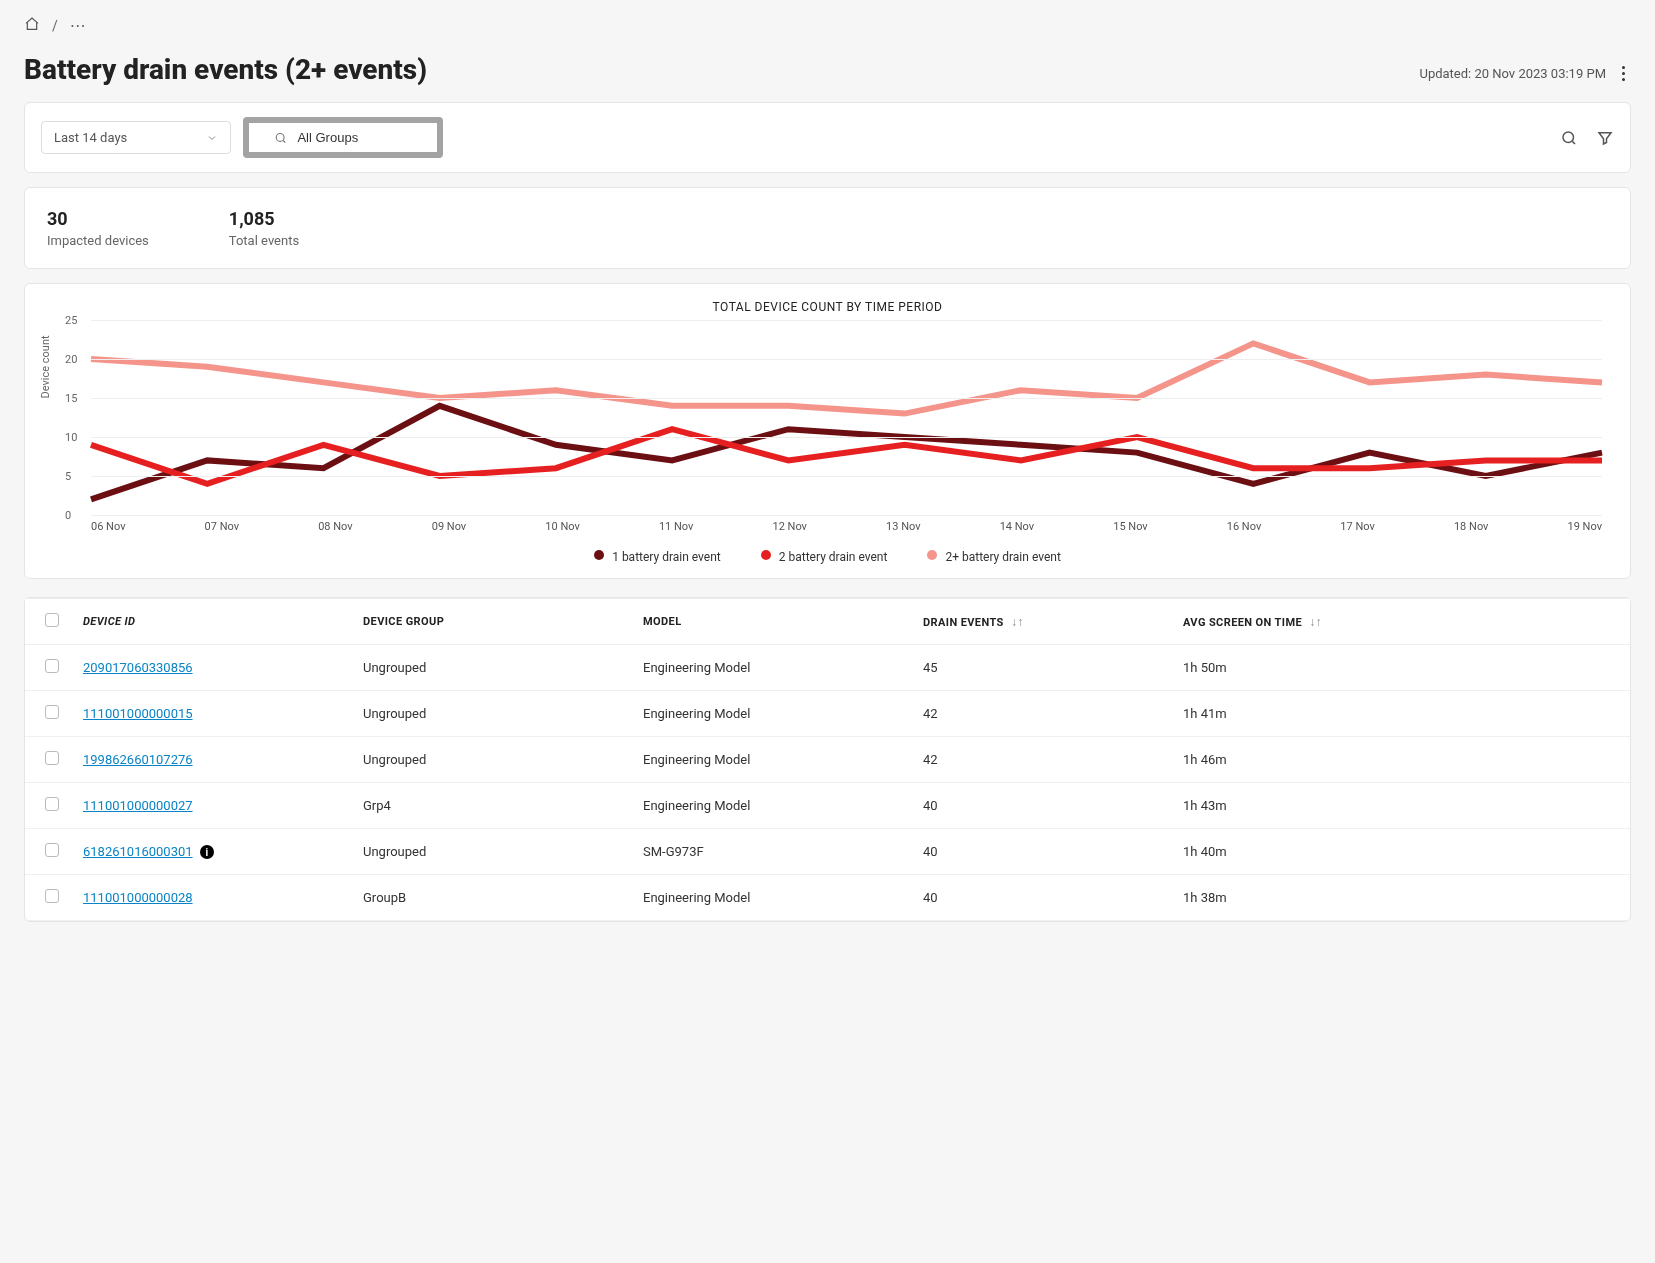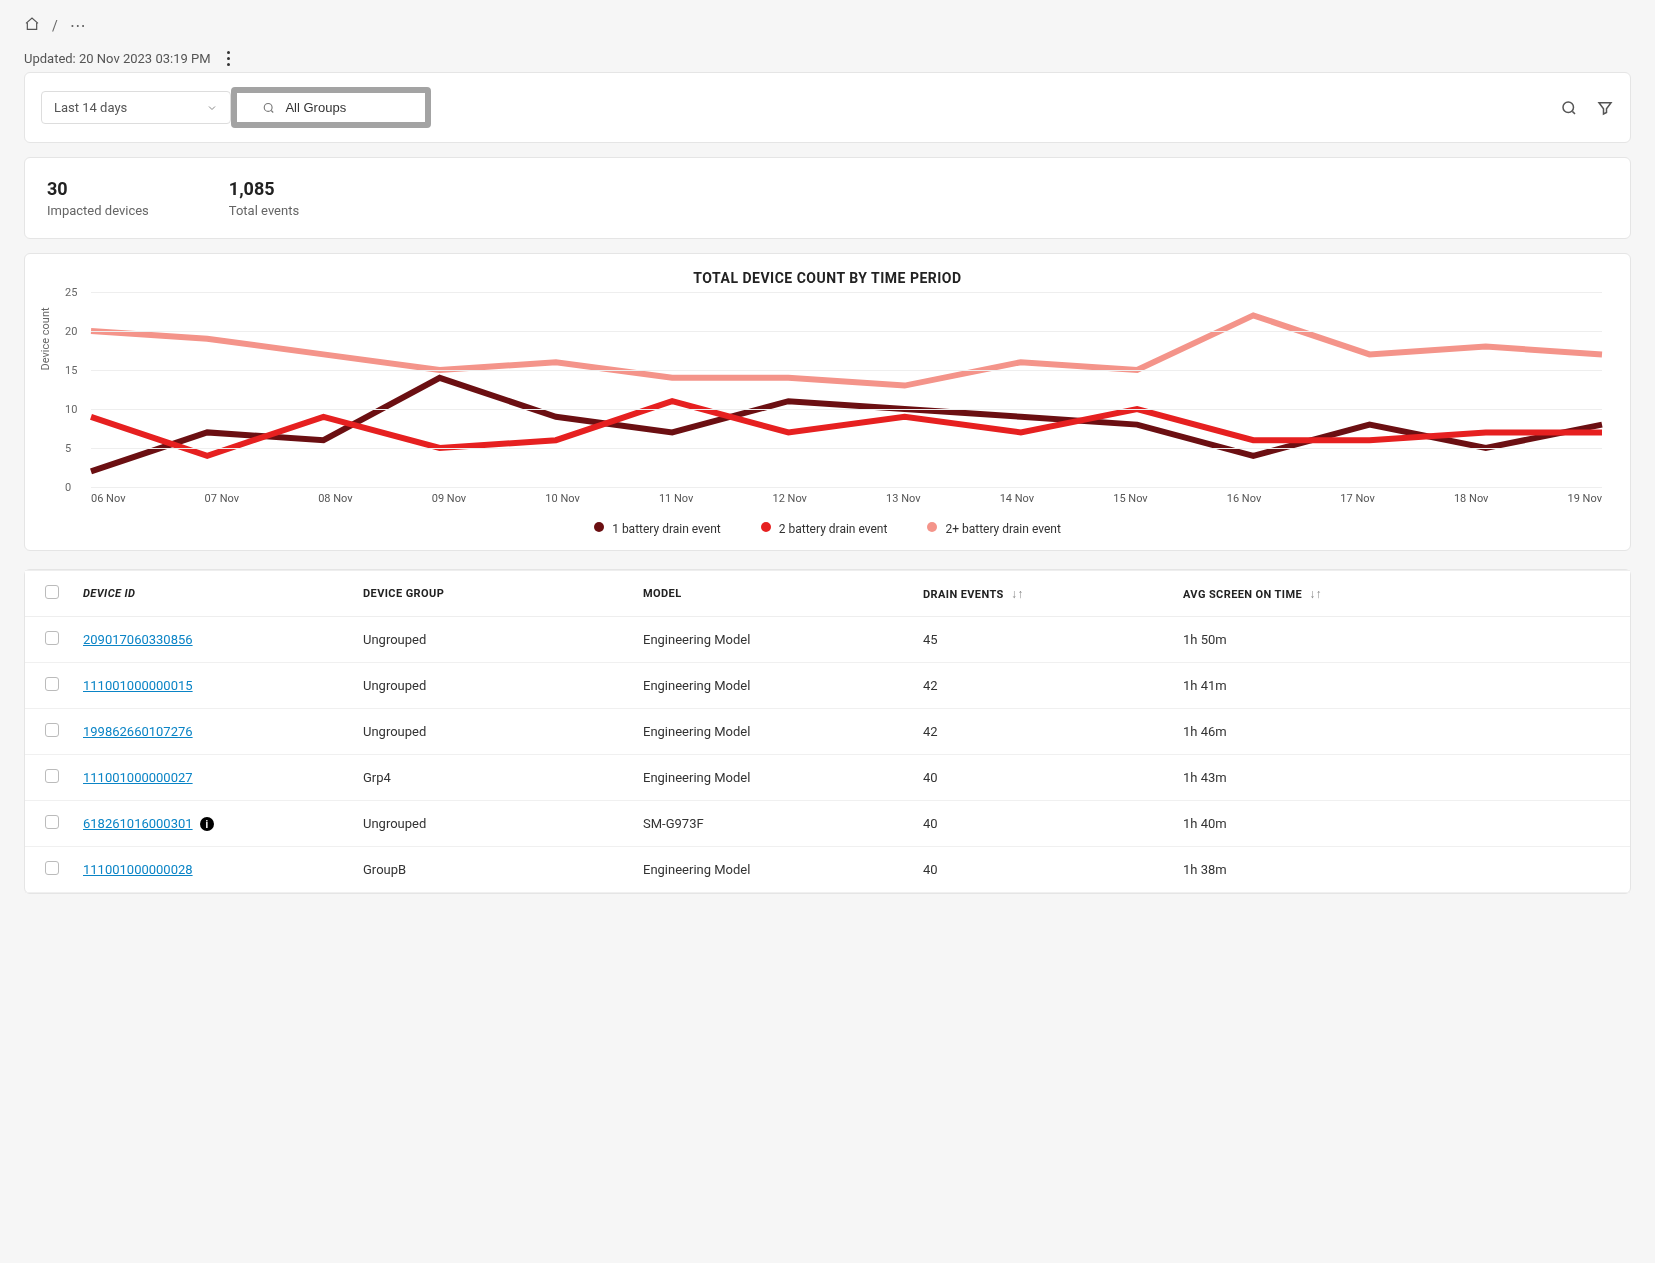--- a/index.html
+++ b/index.html
@@ -41,21 +41,21 @@
   .panel {
     background: #fff;
     border: 1px solid #e5e5e5;
     border-radius: 6px;
   }
 
   .filters {
     padding: 14px 16px;
     display: flex;
     align-items: center;
-    gap: 0;
+    gap: 12px;
     margin-bottom: 14px;
   }
   .select {
     display: flex; align-items: center; justify-content: space-between;
     border: 1px solid #ddd; border-radius: 4px;
     padding: 8px 12px; width: 190px; background: #fff; cursor: pointer;
     color: #555;
   }
   .select svg { width: 12px; height: 12px; stroke: #888; }
   .search-group {
@@ -71,21 +71,21 @@
   }
   .icon-btn { width: 18px; height: 18px; stroke: #555; cursor: pointer; }
 
   .stats {
     display: flex; gap: 80px; padding: 20px 22px; margin-bottom: 14px;
   }
   .stat-num { font-size: 18px; font-weight: 700; }
   .stat-label { color: #666; font-size: 13px; margin-top: 4px; }
 
   .chart-panel { padding: 16px 20px 10px 20px; margin-bottom: 18px; }
-  .chart-title { text-align: center; font-weight: 700; letter-spacing: .5px; font-size: 14px; margin-bottom: 6px; }
+  .chart-title { text-align: center; font-weight: 400; letter-spacing: .5px; font-size: 12px; margin-bottom: 6px; }
 
   .chart-area { position: relative; height: 220px; padding-left: 28px; }
   .y-axis-label {
     position: absolute; left: -6px; top: 50%; transform: rotate(-90deg) translateX(50%);
     transform-origin: left top; font-size: 11px; color: #666;
   }
   .plot {
     position: absolute; left: 46px; right: 8px; top: 0; bottom: 24px;
     border-bottom: 1px solid #ccc;
   }
@@ -152,20 +152,21 @@
       <svg viewBox="0 0 24 24" fill="none" stroke-width="1.8">
           <path d="M3 11 12 3l9 8"></path>
           <path d="M5 10v10h14V10"></path>
         </svg>
     </span>
     <span>/</span>
     <span style="font-size:16px;letter-spacing:2px;">⋯</span>
   </div>
 
   <div class="title-row">
+    <h1 class="page-title">Battery drain events (2+ events)</h1>
     <div class="updated-wrap">
       <span>Updated: 20 Nov 2023 03:19 PM</span>
       <div class="kebab">
         <span></span>
           <span></span>
           <span></span>
       </div>
     </div>
   </div>
 

